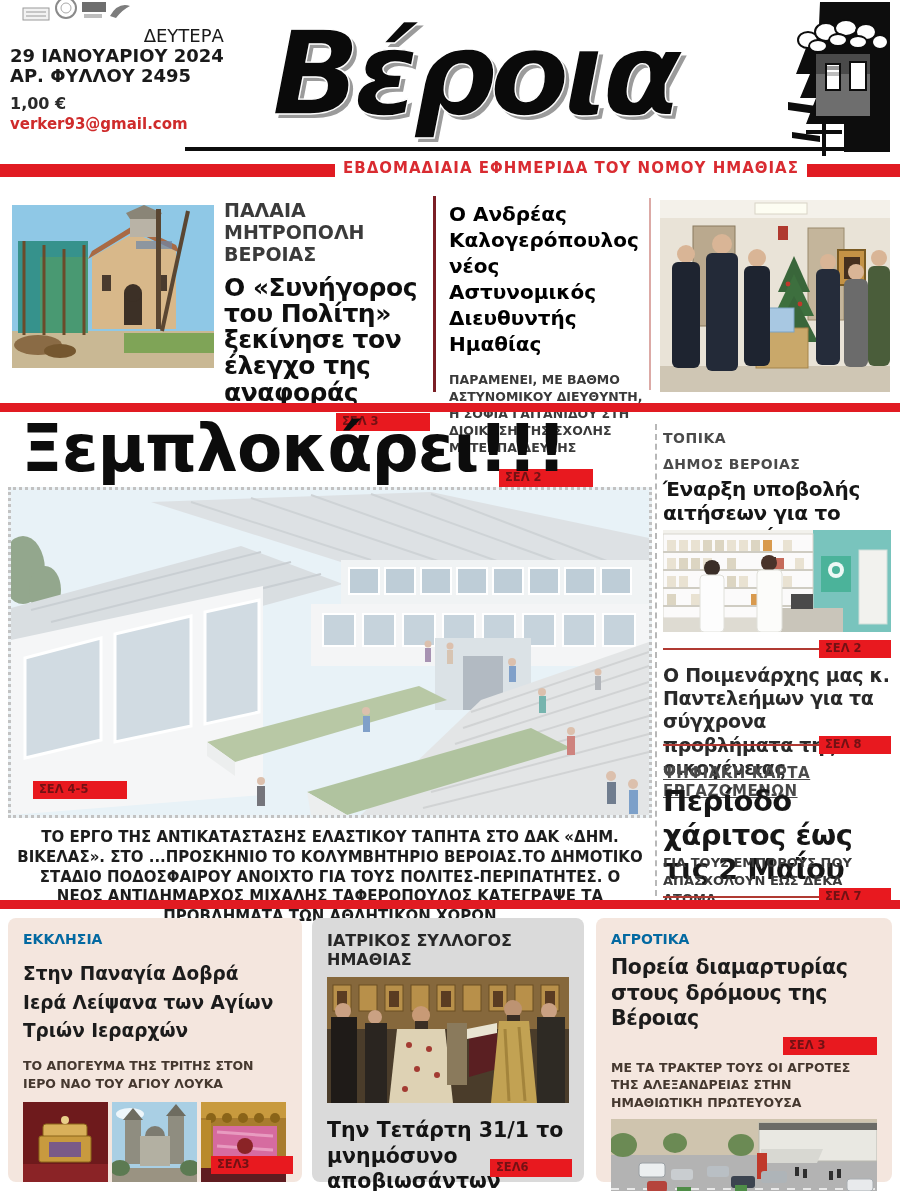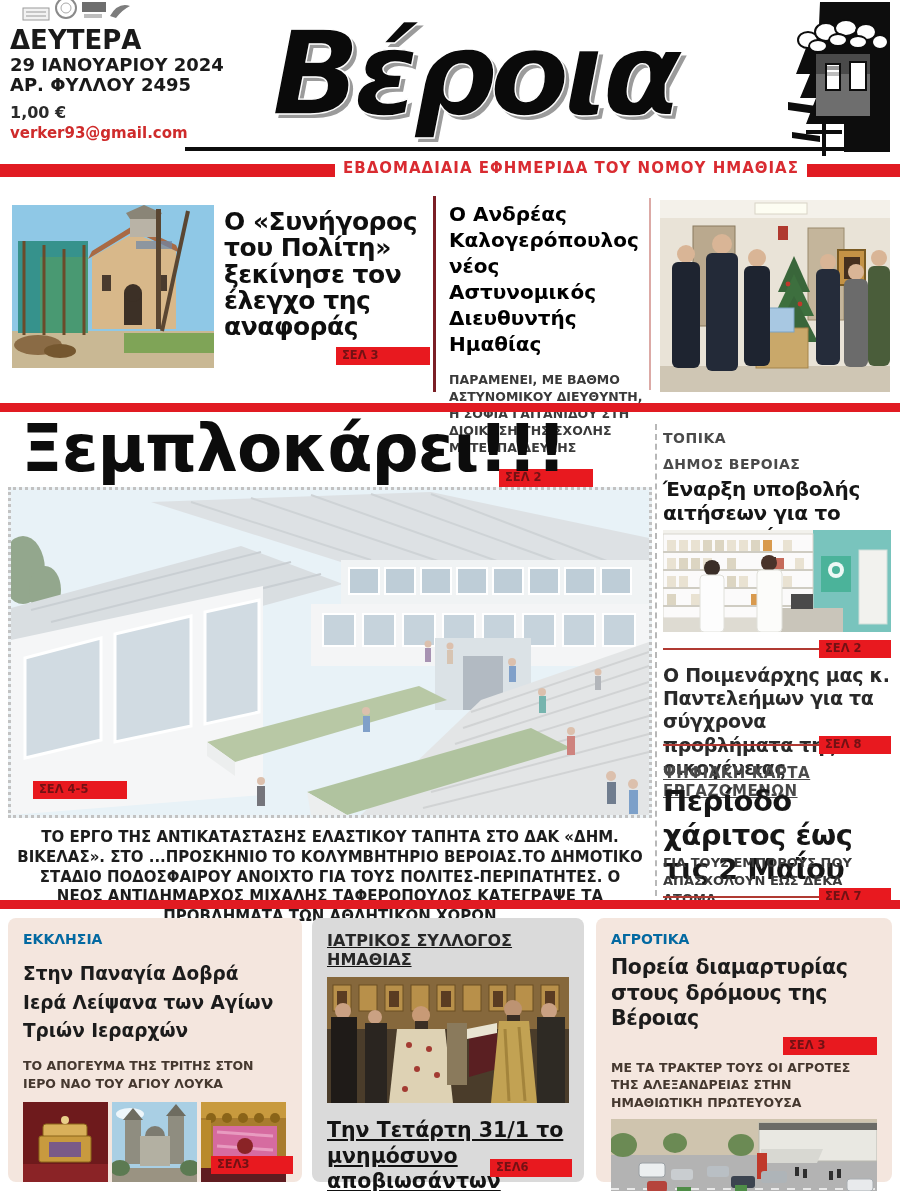--- a/index.html
+++ b/index.html
@@ -2,21 +2,21 @@
 <html><head>
 <meta charset="utf-8">
 <style>
   html,body{margin:0;padding:0;background:#ffffff;}
   .page{position:relative;width:900px;height:1191px;background:#ffffff;overflow:hidden;
         font-family:"DejaVu Sans","Liberation Sans",sans-serif;color:#111;}
   .abs{position:absolute;}
 
   
   .dateblock{position:absolute;left:10px;top:26px;line-height:1.12;}
-  .day{font-size:26px;font-weight:bold;color:#1a1a1a;}
+  .day{font-size:18px;font-weight:normal;color:#1a1a1a;text-align:right;}
   .date,.issue{font-size:18px;font-weight:bold;color:#1a1a1a;}
   .price{font-size:16px;font-weight:bold;color:#2a2a2a;margin-top:9px;}
   .email{font-size:15px;font-weight:bold;color:#cf2b2b;margin-top:3px;text-decoration:none;display:block;}
   .underline{position:absolute;left:185px;top:147px;width:705px;height:4px;background:#0d0d0d;}
   .tagline{position:absolute;left:0;top:160px;width:900px;height:17px;display:flex;align-items:flex-end;}
   .tagbar{height:13px;background:#e11b22;}
   .tagbar.l{width:335px;}
   .tagbar.r{flex:1;}
   .tagtext{font-size:15px;font-weight:bold;color:#d92b31;letter-spacing:1px;margin:0 8px;white-space:nowrap;}
 
@@ -48,21 +48,21 @@
   .h-s1{font-size:20px;font-weight:bold;color:#161616;line-height:1.18;letter-spacing:-0.3px;}
   .h-s2{font-size:19px;font-weight:bold;color:#2a2a2a;line-height:1.22;letter-spacing:-0.3px;}
   .h-s3{font-size:29px;font-weight:bold;color:#161616;line-height:1.18;letter-spacing:-0.5px;}
   .sub-s{font-size:13px;font-weight:bold;color:#3a3a3a;line-height:1.4;}
   .siderule{display:flex;align-items:center;}
   .siderule .line{flex:1;height:2px;background:#b03a33;}
 
   
   .card{position:absolute;top:918px;height:264px;border-radius:8px;box-sizing:border-box;padding:13px 15px;}
   .card.pink{background:#f4e6de;}
-  .card.gray{background:#dadada;text-decoration:underline;}
+  .card.gray{background:#dadada;}
   .c-section{font-size:14px;font-weight:bold;color:#0369a1;}
   .h-c1{font-size:18.5px;font-weight:600;color:#1c1c1c;line-height:1.55;margin-top:13px;}
   .sub-c{font-size:12.5px;font-weight:bold;color:#45382f;line-height:1.4;margin-top:11px;}
   .h-c2{font-size:20.5px;font-weight:bold;color:#141414;line-height:1.25;}
   .h-c3{font-size:20.5px;font-weight:bold;color:#1c1c1c;line-height:1.25;letter-spacing:-0.3px;}
   .minirow{display:flex;gap:4px;margin-top:10px;}
   .ctag{position:absolute;}
 </style>
 </head>
 <body>
@@ -146,20 +146,21 @@
       <line x1="52" y1="44" x2="52" y2="130"></line>
         <line x1="72" y1="40" x2="72" y2="130"></line>
     </g>
     <rect x="144" y="4" width="5" height="120" fill="#5a4632"></rect>
     <line x1="176" y1="6" x2="150" y2="126" stroke="#5a4632" stroke-width="4"></line>
     <ellipse cx="26" cy="140" rx="24" ry="10" fill="#8a6b45"></ellipse>
     <ellipse cx="48" cy="146" rx="16" ry="7" fill="#75572f"></ellipse>
   </svg>
 
   <div class="abs" style="left:224px;top:200px;width:206px;">
+    <div class="kicker">ΠΑΛΑΙΑ ΜΗΤΡΟΠΟΛΗ ΒΕΡΟΙΑΣ</div>
     <div class="h-a1">Ο «Συνήγορος του Πολίτη» ξεκίνησε τον έλεγχο της αναφοράς</div>
     <div style="text-align:right;margin-top:4px;">
       <span class="tag">ΣΕΛ 3</span>
     </div>
   </div>
 
   <div class="vdiv1"></div>
 
   <div class="abs" style="left:449px;top:201px;width:194px;">
     <div class="h-a2">Ο Ανδρέας Καλογερόπουλος νέος Αστυνομικός Διευθυντής Ημαθίας</div>

